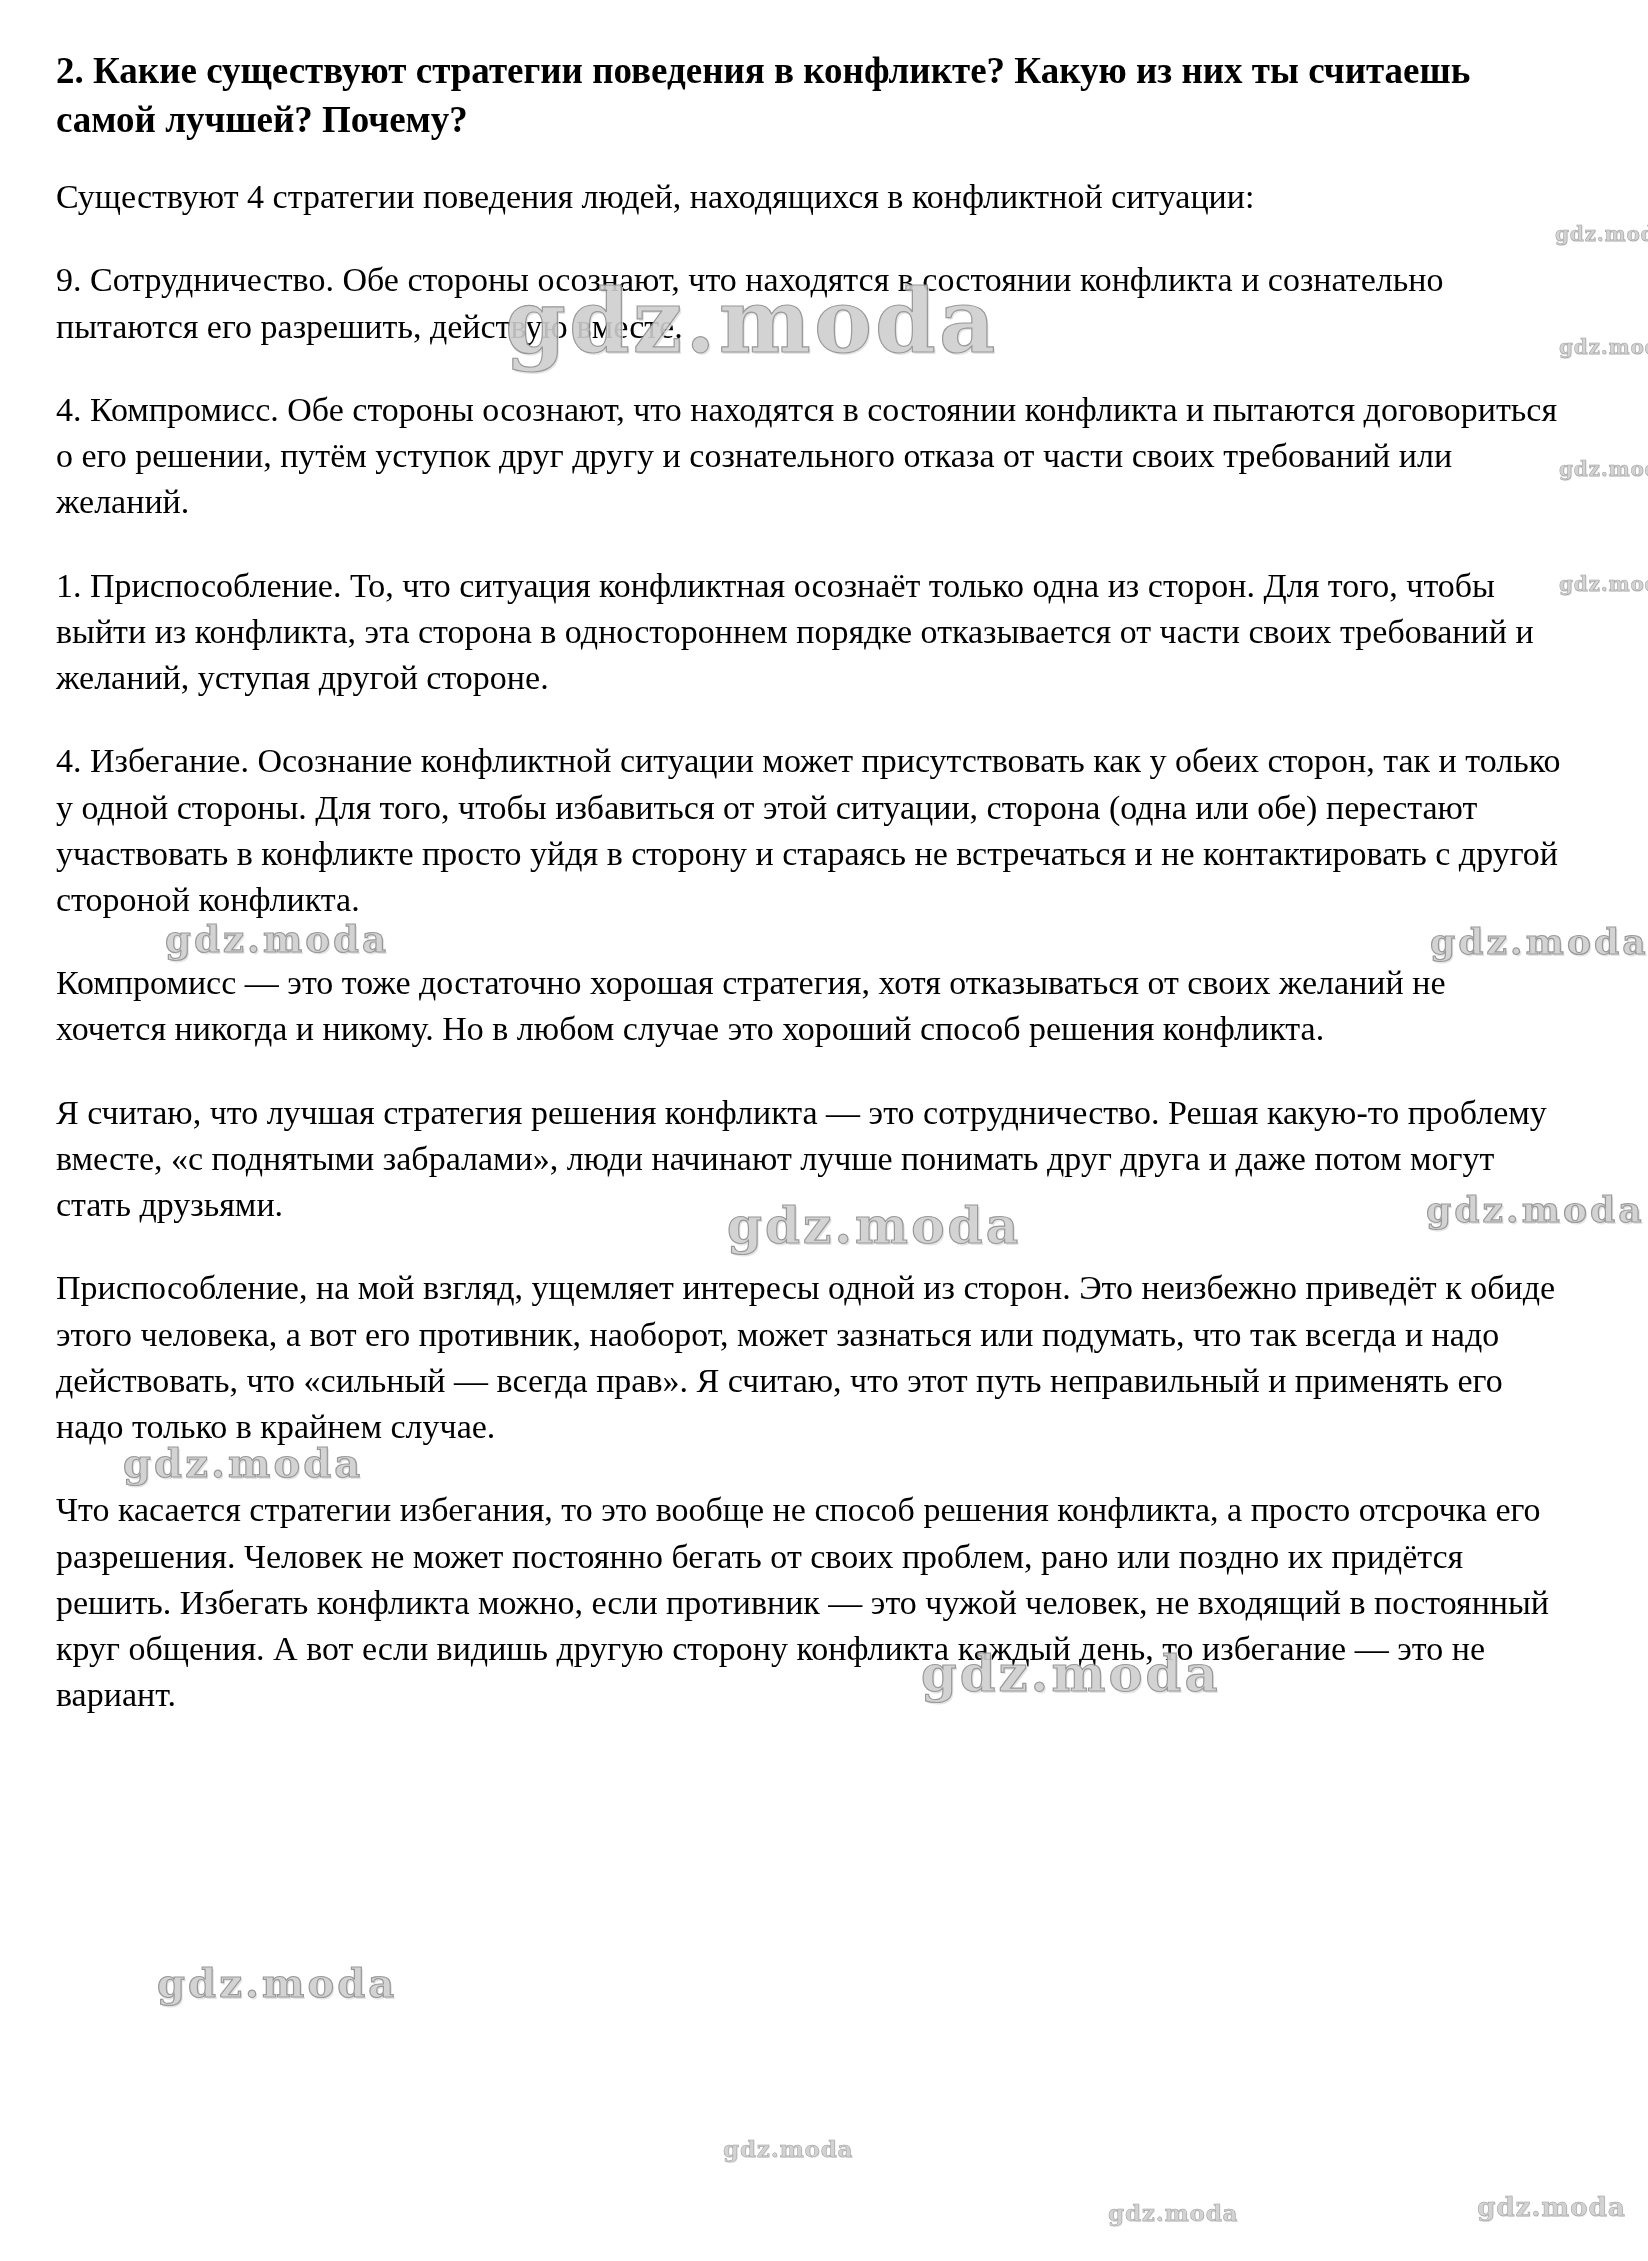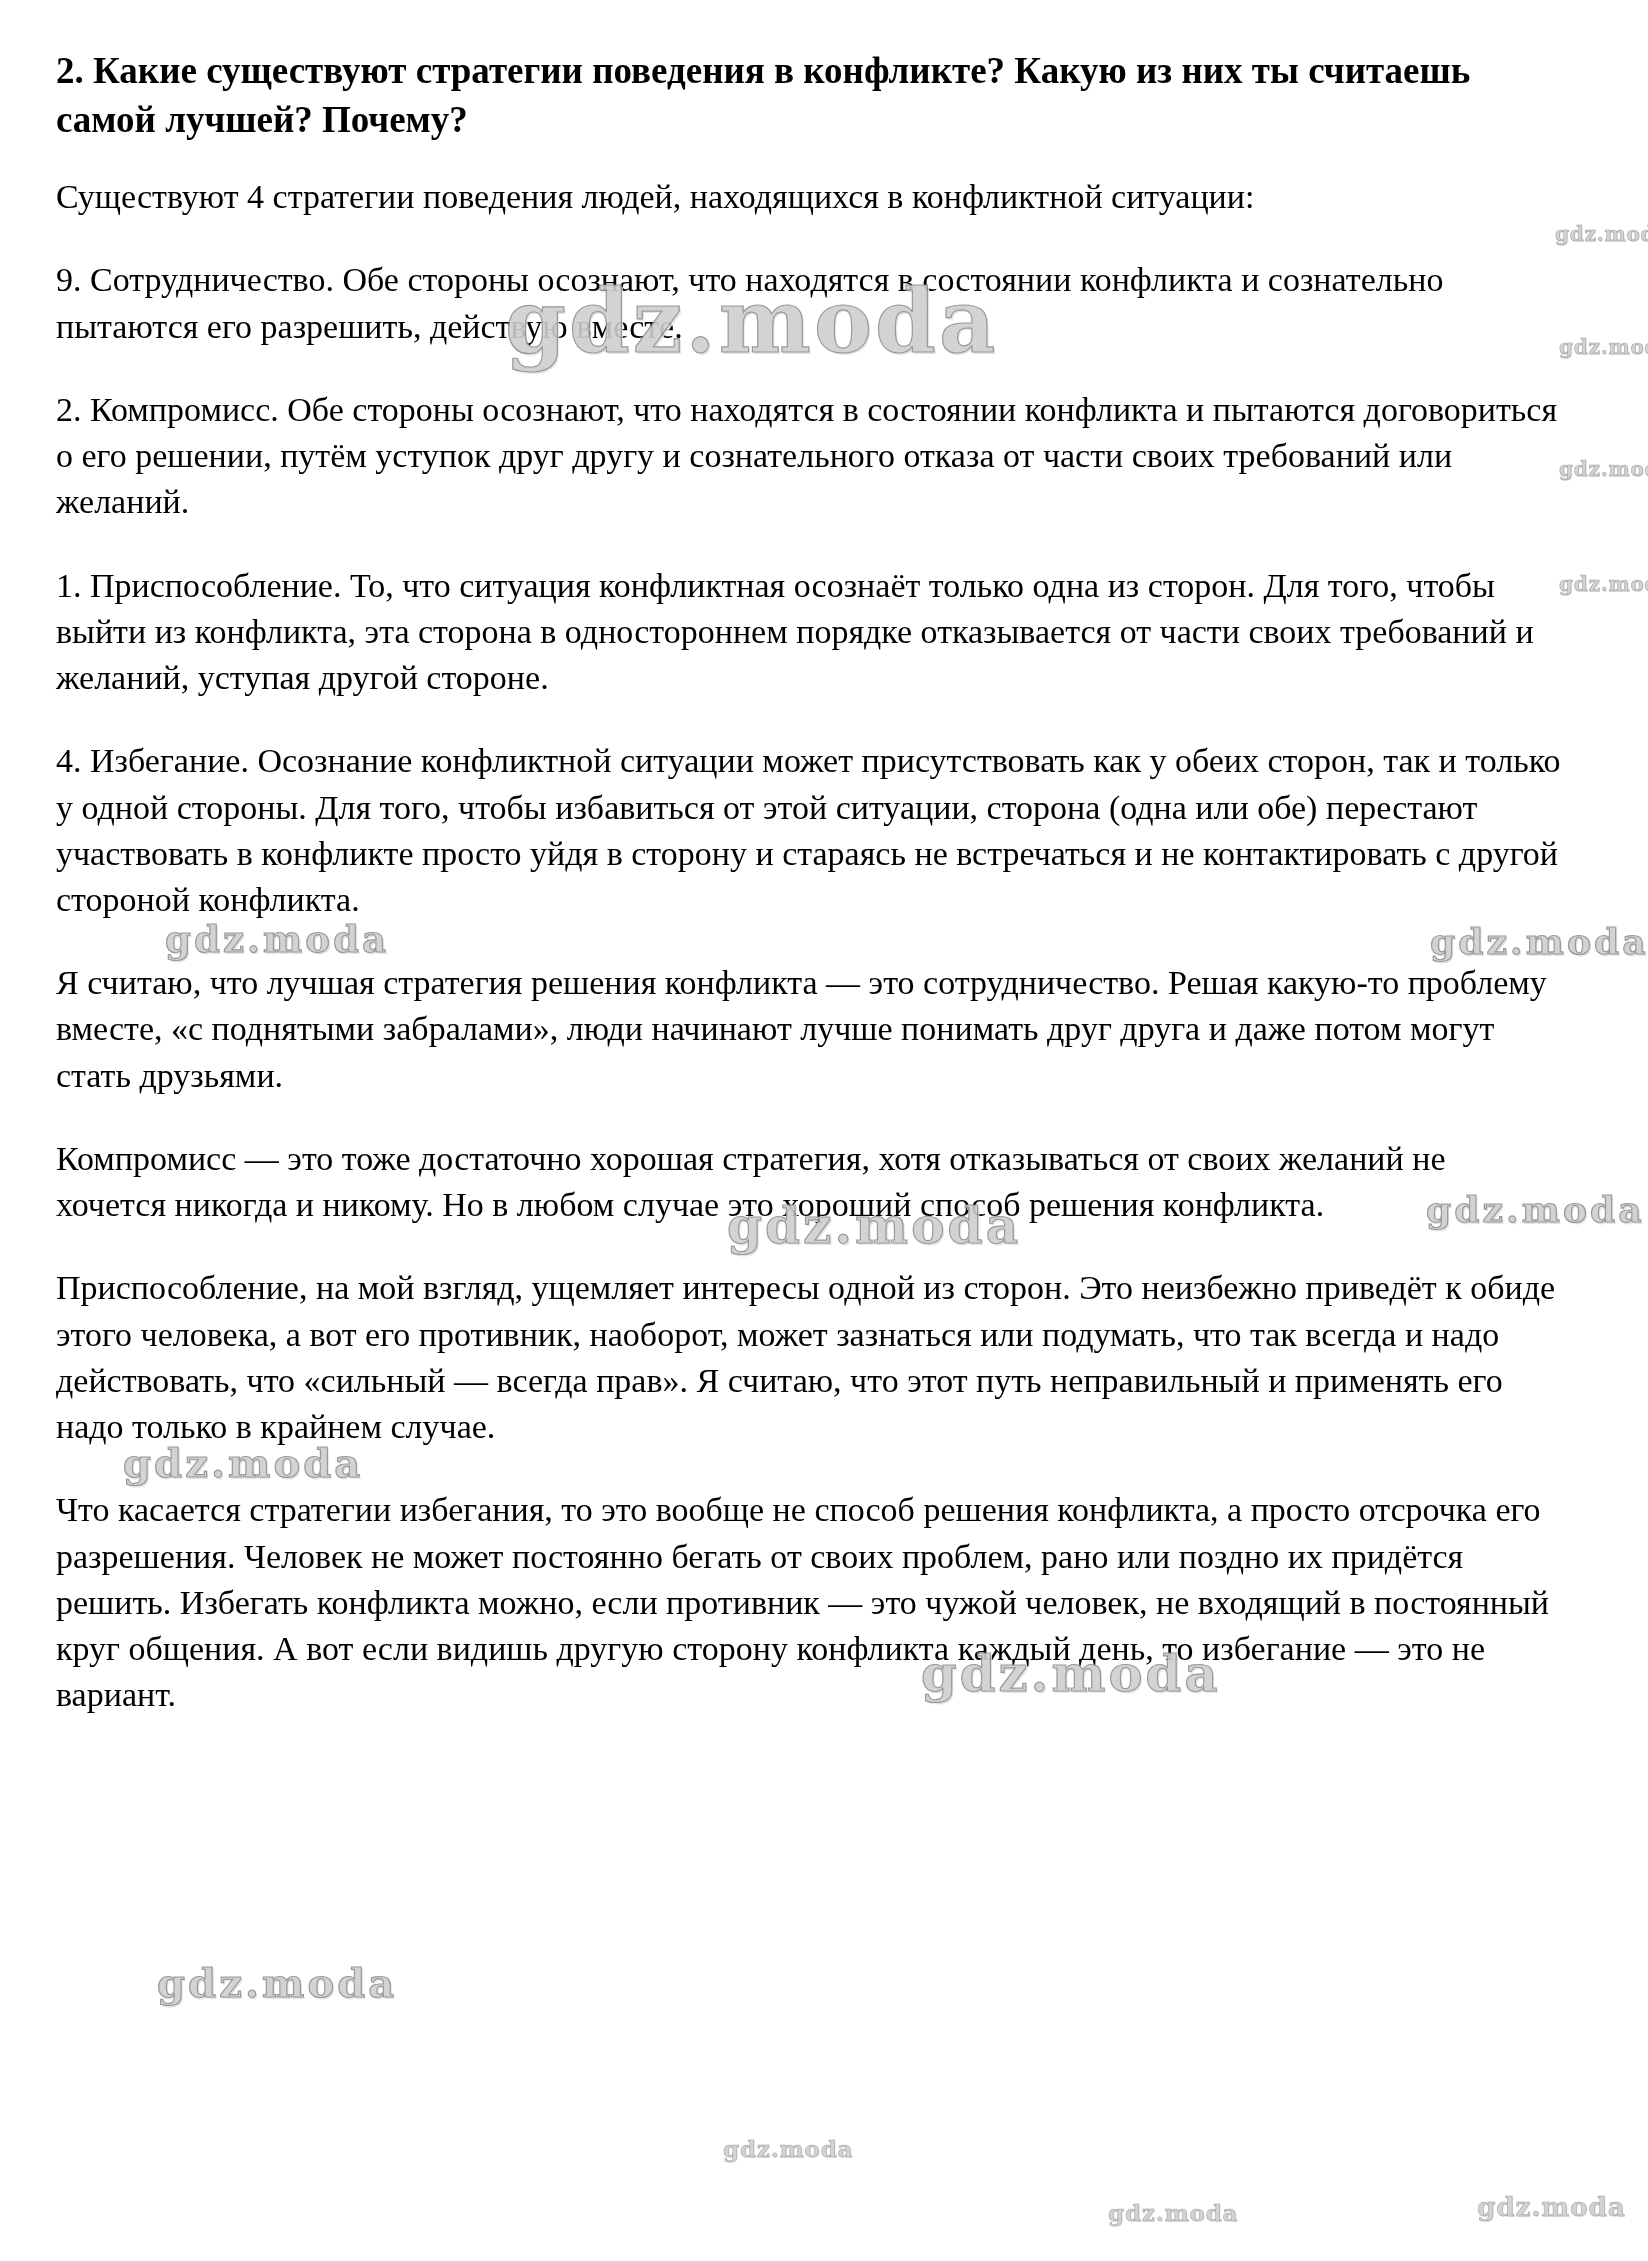--- a/index.html
+++ b/index.html
@@ -50,25 +50,25 @@
 </style>
 </head>
 <body>
 
 <div class="page">
 
   <h1 class="heading">2. Какие существуют стратегии поведения в конфликте? Какую из них ты считаешь самой лучшей? Почему?</h1>
 
   <p class="para">Существуют 4 стратегии поведения людей, находящихся в конфликтной ситуации:</p>
   <p class="para">9. Сотрудничество. Обе стороны осознают, что находятся в состоянии конфликта и сознательно пытаются его разрешить, действую вместе.</p>
-  <p class="para">2. Компромисс. Обе стороны осознают, что находятся в состоянии конфликта и пытаются договориться о его решении, путём уступок друг другу и сознательного отказа от части своих требований или желаний.</p>
+  <p class="para">4. Компромисс. Обе стороны осознают, что находятся в состоянии конфликта и пытаются договориться о его решении, путём уступок друг другу и сознательного отказа от части своих требований или желаний.</p>
   <p class="para">1. Приспособление. То, что ситуация конфликтная осознаёт только одна из сторон. Для того, чтобы выйти из конфликта, эта сторона в одностороннем порядке отказывается от части своих требований и желаний, уступая другой стороне.</p>
   <p class="para">4. Избегание. Осознание конфликтной ситуации может присутствовать как у обеих сторон, так и только у одной стороны. Для того, чтобы избавиться от этой ситуации, сторона (одна или обе) перестают участвовать в конфликте просто уйдя в сторону и стараясь не встречаться и не контактировать с другой стороной конфликта.</p>
+  <p class="para">Компромисс — это тоже достаточно хорошая стратегия, хотя отказываться от своих желаний не хочется никогда и никому. Но в любом случае это хороший способ решения конфликта.</p>
   <p class="para">Я считаю, что лучшая стратегия решения конфликта — это сотрудничество. Решая какую-то проблему вместе, «с поднятыми забралами», люди начинают лучше понимать друг друга и даже потом могут стать друзьями.</p>
-  <p class="para">Компромисс — это тоже достаточно хорошая стратегия, хотя отказываться от своих желаний не хочется никогда и никому. Но в любом случае это хороший способ решения конфликта.</p>
   <p class="para">Приспособление, на мой взгляд, ущемляет интересы одной из сторон. Это неизбежно приведёт к обиде этого человека, а вот его противник, наоборот, может зазнаться или подумать, что так всегда и надо действовать, что «сильный — всегда прав». Я считаю, что этот путь неправильный и применять его надо только в крайнем случае.</p>
   <p class="para">Что касается стратегии избегания, то это вообще не способ решения конфликта, а просто отсрочка его разрешения. Человек не может постоянно бегать от своих проблем, рано или поздно их придётся решить. Избегать конфликта можно, если противник — это чужой человек, не входящий в постоянный круг общения. А вот если видишь другую сторону конфликта каждый день, то избегание — это не вариант.</p>
 
   <span class="wm small" style="left:1555px; top:221px; font-size:20px;">gdz.moda</span>
   <span class="wm" style="left:505px; top:263px; font-size:87px;">gdz.moda</span>
   <span class="wm small" style="left:1559px; top:334px; font-size:20px;">gdz.moda</span>
   <span class="wm small" style="left:1559px; top:456px; font-size:20px;">gdz.moda</span>
   <span class="wm small" style="left:1559px; top:571px; font-size:20px;">gdz.moda</span>
   <span class="wm" style="left:165px; top:914px; font-size:37px;">gdz.moda</span>
   <span class="wm" style="left:1430px; top:917px; font-size:36px;">gdz.moda</span>

